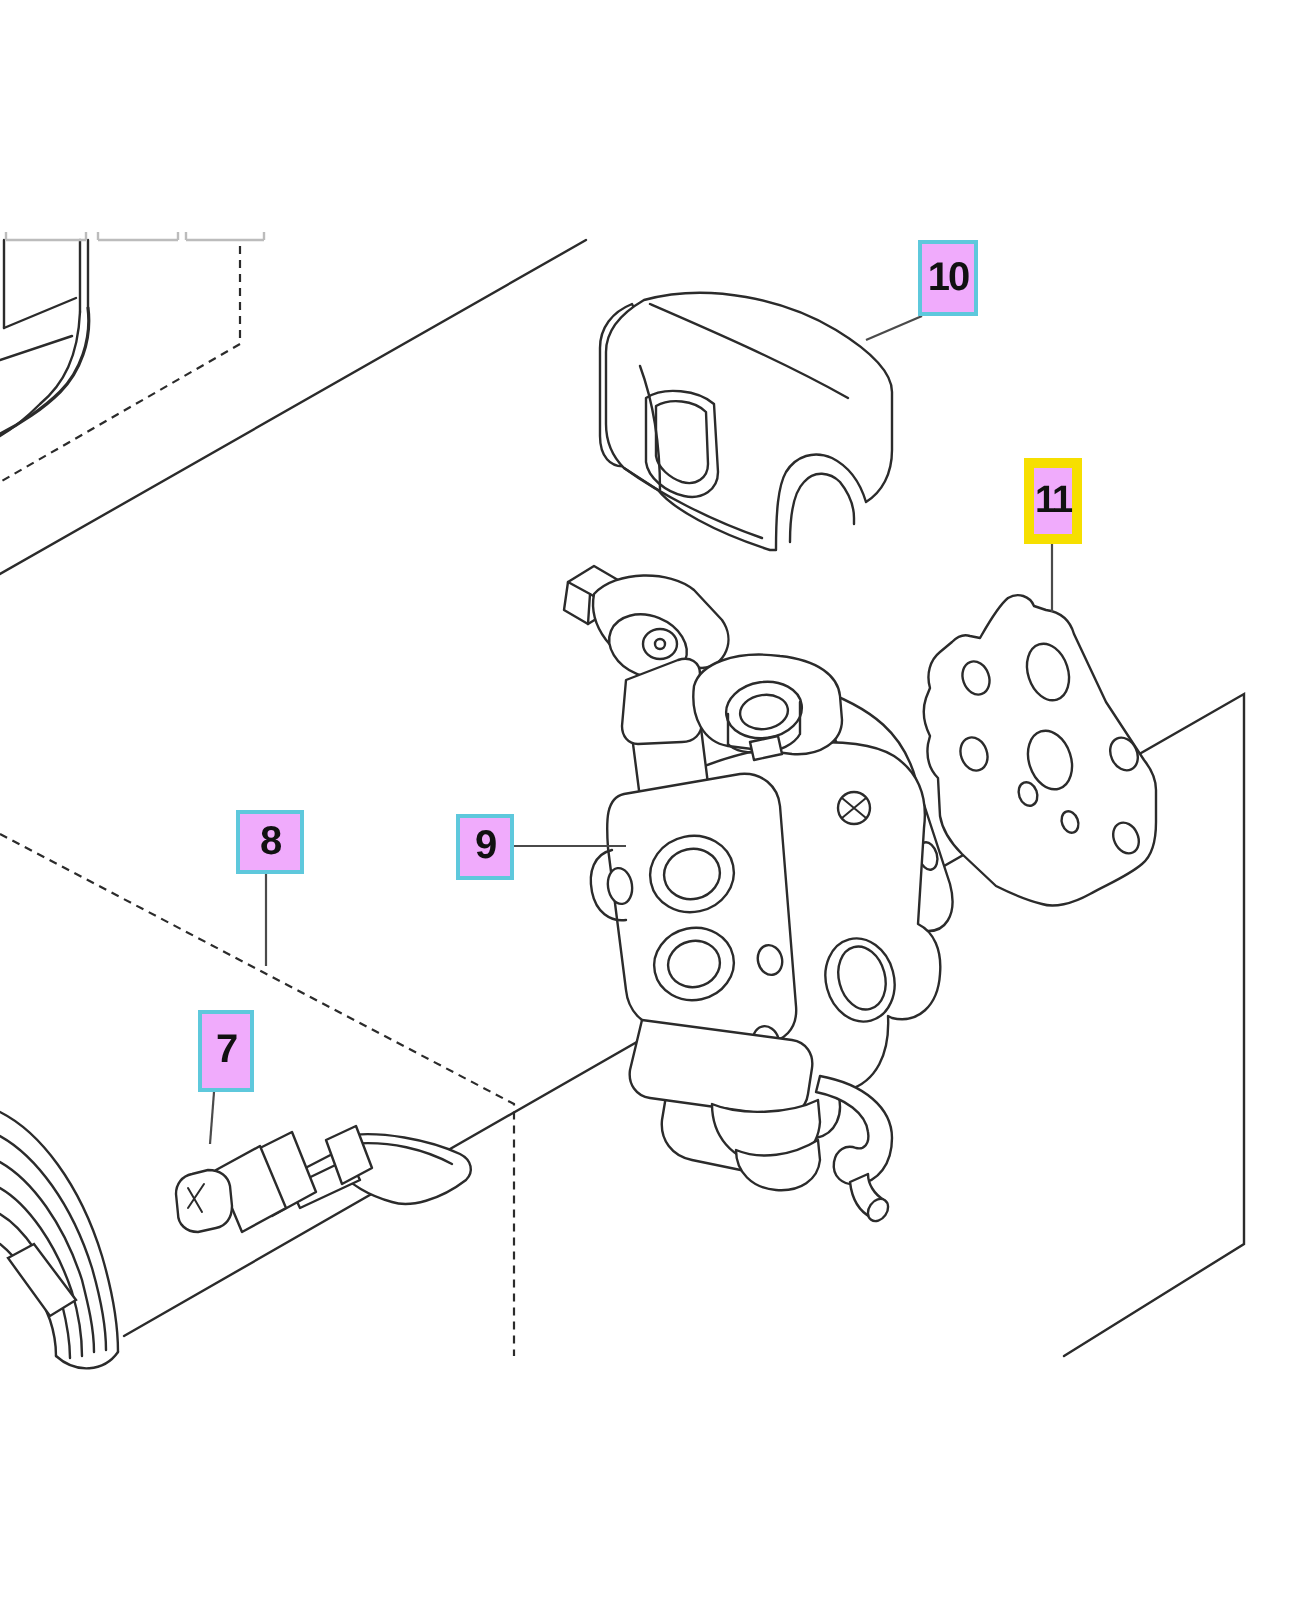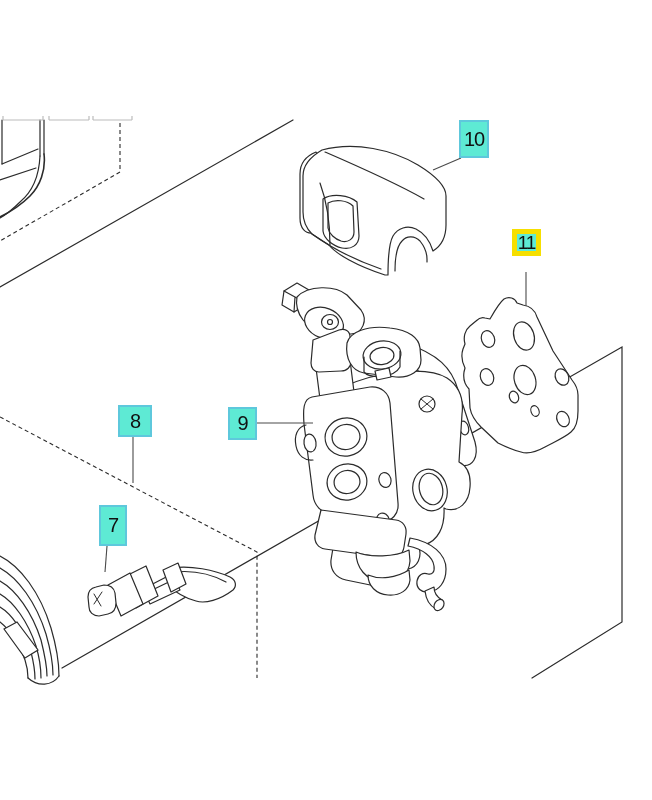--- a/index.html
+++ b/index.html
@@ -3,31 +3,31 @@
 <meta charset="utf-8">
 <style>
   html,body{margin:0;padding:0;background:#fff;}
   #stage{
     position:relative;width:652px;height:800px;background:#fff;overflow:hidden;
     font-family:"Liberation Sans",sans-serif;
   }
   #art{position:absolute;left:0;top:0;}
   .callout{
     position:absolute;display:flex;align-items:center;justify-content:center;
-    background:#5eead4;box-sizing:border-box;
-    font-weight:normal;color:#111;font-size:20px;letter-spacing:-1px;
+    background:#f0abfc;box-sizing:border-box;
+    font-weight:bold;color:#111;font-size:20px;letter-spacing:-1px;
     cursor:pointer;
   }
   .callout.cyan{border:2px solid #5ec8dc;}
   .callout.yellow{border:5px solid #f6df00;font-size:19px;}
   #co7 {left:99px; top:505px;width:28px;height:41px;}
   #co8 {left:118px;top:405px;width:34px;height:32px;}
   #co9 {left:228px;top:407px;width:29px;height:33px;}
   #co10{left:459px;top:120px;width:30px;height:38px;}
-  #co11{left:512px;top:229px;width:29px;height:27px;}
+  #co11{left:512px;top:229px;width:29px;height:43px;}
 </style>
 </head>
 <body>
 
 <div id="stage">
 
 <svg id="art" width="652" height="800" viewBox="0 0 652 800">
 
   <g fill="none" stroke="#2b2b2b" stroke-width="1.2" stroke-linecap="round">
     <path d="M0,287 L293,120"></path>

